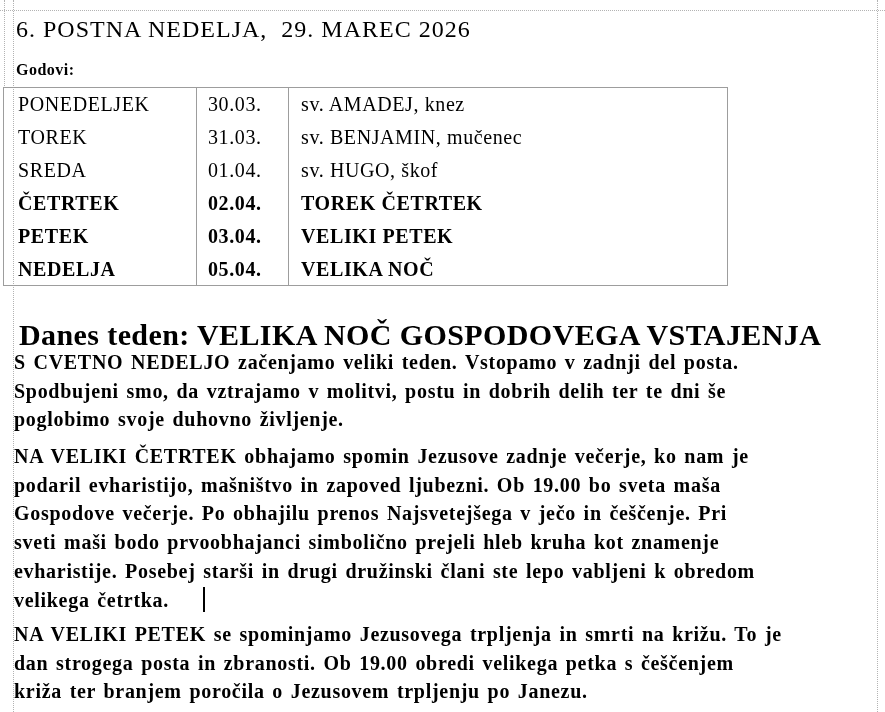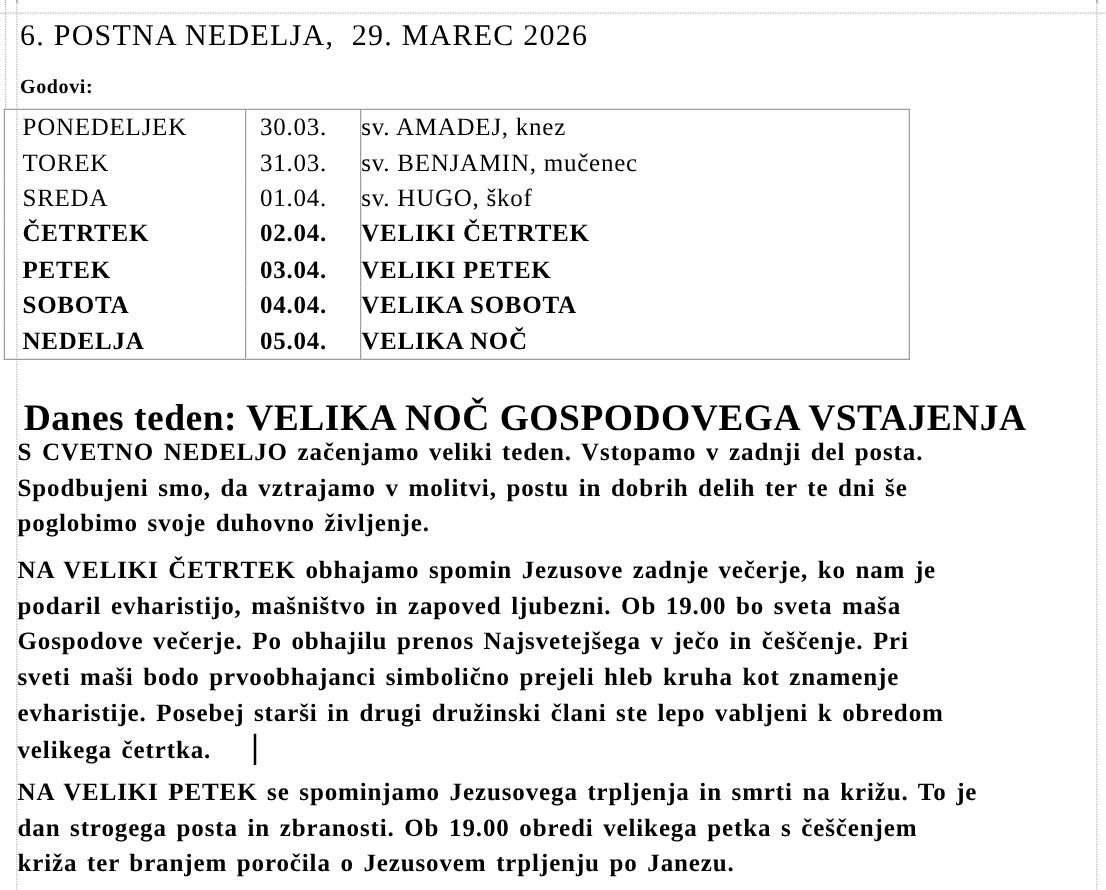--- a/index.html
+++ b/index.html
@@ -29,21 +29,21 @@
     border-collapse:collapse;table-layout:fixed;
     font-size:20px;letter-spacing:0.6px;
     border:1px solid #9d9d9d;
   }
   table.week td{
     padding:0;vertical-align:middle;line-height:28px;height:28.4px;
     white-space:nowrap;overflow:hidden;
   }
   table.week td.c-day{width:178px;padding-left:14px;border-right:1px solid #9d9d9d;}
   table.week td.c-date{width:80px;padding-left:11px;border-right:1px solid #9d9d9d;}
-  table.week td.c-feast{}
+  table.week td.c-feast{padding-left:12px;}
   table.week tr.bold td{font-weight:bold;}
 
   .heading{
     position:absolute;left:4px;top:300px;width:878px;
     font-size:30px;font-weight:bold;line-height:40px;letter-spacing:0.4px;margin:15px;
     white-space:pre;
   }
   .para{
     position:absolute;left:14px;width:858px;
     font-size:20px;font-weight:bold;line-height:28.7px;
@@ -86,31 +86,26 @@
       <td class="c-feast">sv. BENJAMIN, mučenec</td>
     </tr>
     <tr>
       <td class="c-day">SREDA</td>
       <td class="c-date">01.04.</td>
       <td class="c-feast">sv. HUGO, škof</td>
     </tr>
     <tr class="bold">
       <td class="c-day">ČETRTEK</td>
       <td class="c-date">02.04.</td>
-      <td class="c-feast">VELIKI ČETRTEK</td>
+      <td class="c-feast">TOREK ČETRTEK</td>
     </tr>
     <tr class="bold">
       <td class="c-day">PETEK</td>
       <td class="c-date">03.04.</td>
       <td class="c-feast">VELIKI PETEK</td>
-    </tr>
-    <tr class="bold">
-      <td class="c-day">SOBOTA</td>
-      <td class="c-date">04.04.</td>
-      <td class="c-feast">VELIKA SOBOTA</td>
     </tr>
     <tr class="bold">
       <td class="c-day">NEDELJA</td>
       <td class="c-date">05.04.</td>
       <td class="c-feast">VELIKA NOČ</td>
     </tr>
   </tbody>
     </table>
 
   <h2 class="heading">Danes teden: VELIKA NOČ GOSPODOVEGA VSTAJENJA</h2>

